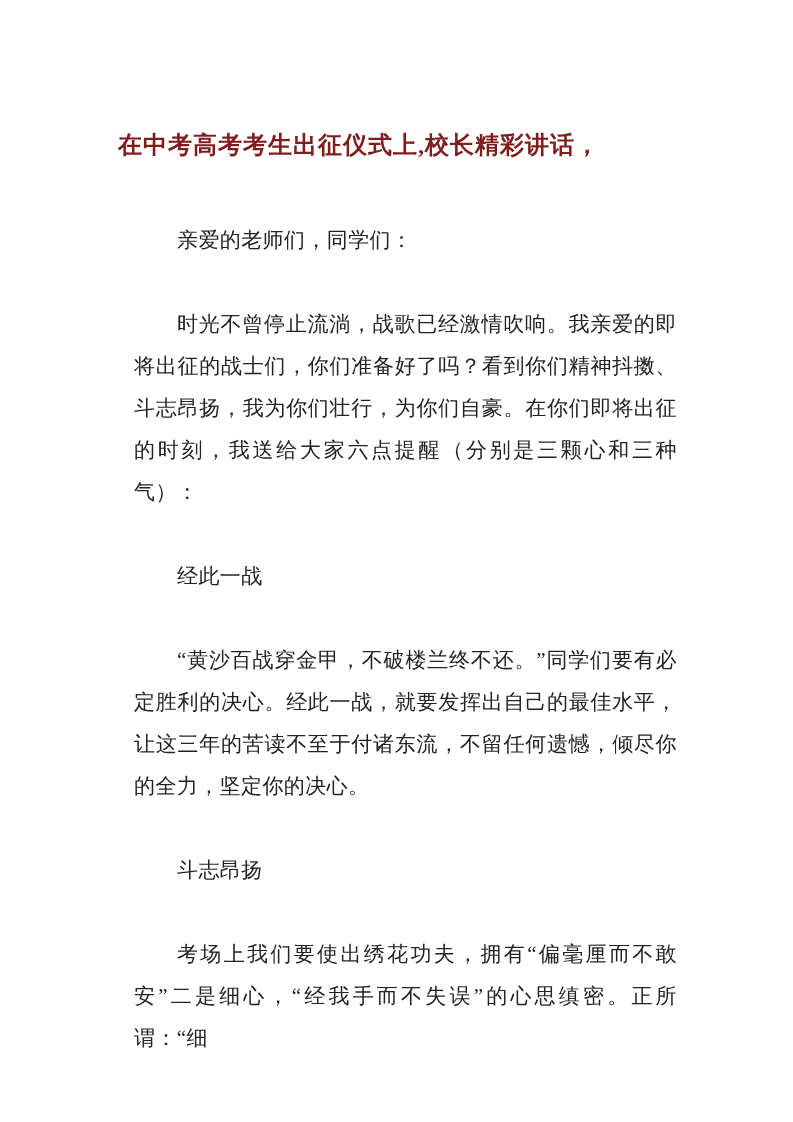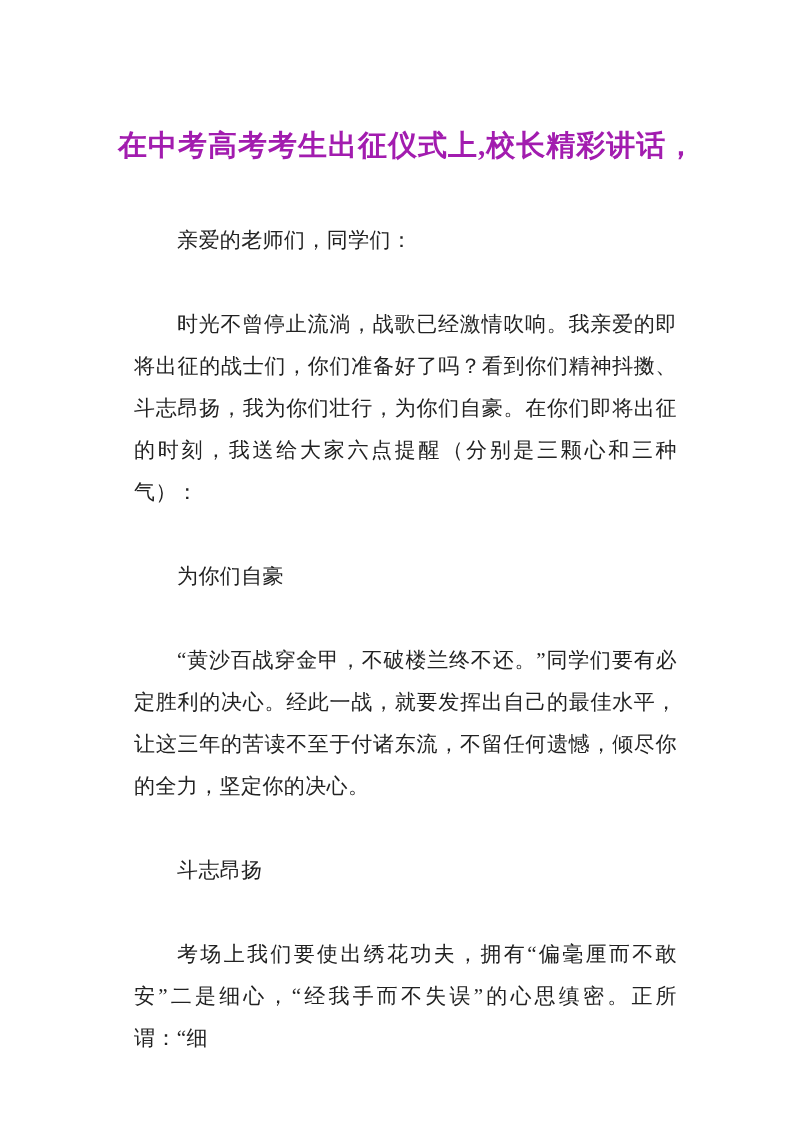--- a/index.html
+++ b/index.html
@@ -12,25 +12,24 @@
     width: 793px;
     height: 1122px;
     margin: 0 auto;
     background: #ffffff;
     overflow: hidden;
     box-sizing: border-box;
     padding: 117px 116px 0 118px;
     font-family: "Liberation Serif", "DejaVu Serif", serif;
   }
   .doc-title {
-    font-size: 29px;
+    font-size: 24px;
     line-height: 57px;
     font-weight: bold;
-    color: #a21caf;
-    text-align: center;
+    color: #7f1d1d;
     letter-spacing: 1px;
     margin: 0 0 45px 0;
   }
   .title-line {
     white-space: nowrap;
   }
   .para {
     font-size: 21px;
     line-height: 42px;
     letter-spacing: 0.4px;
@@ -49,21 +48,21 @@
 <div class="page">
 
   <h1 class="doc-title">
     <div class="title-line">在中考高考考生出征仪式上,校长精彩讲话，</div>
   </h1>
 
   <p class="para">亲爱的老师们，同学们：</p>
 
   <p class="para">时光不曾停止流淌，战歌已经激情吹响。我亲爱的即将出征的战士们，你们准备好了吗？看到你们精神抖擞、斗志昂扬，我为你们壮行，为你们自豪。在你们即将出征的时刻，我送给大家六点提醒（分别是三颗心和三种气）：</p>
 
-  <p class="para heading">为你们自豪</p>
+  <p class="para heading">经此一战</p>
 
   <p class="para">“黄沙百战穿金甲，不破楼兰终不还。”同学们要有必定胜利的决心。经此一战，就要发挥出自己的最佳水平，让这三年的苦读不至于付诸东流，不留任何遗憾，倾尽你的全力，坚定你的决心。</p>
 
   <p class="para heading">斗志昂扬</p>
 
   <p class="para">考场上我们要使出绣花功夫，拥有“偏毫厘而不敢安”二是细心，“经我手而不失误”的心思缜密。正所谓：“细</p>
 
 </div>
 
 </body></html>

